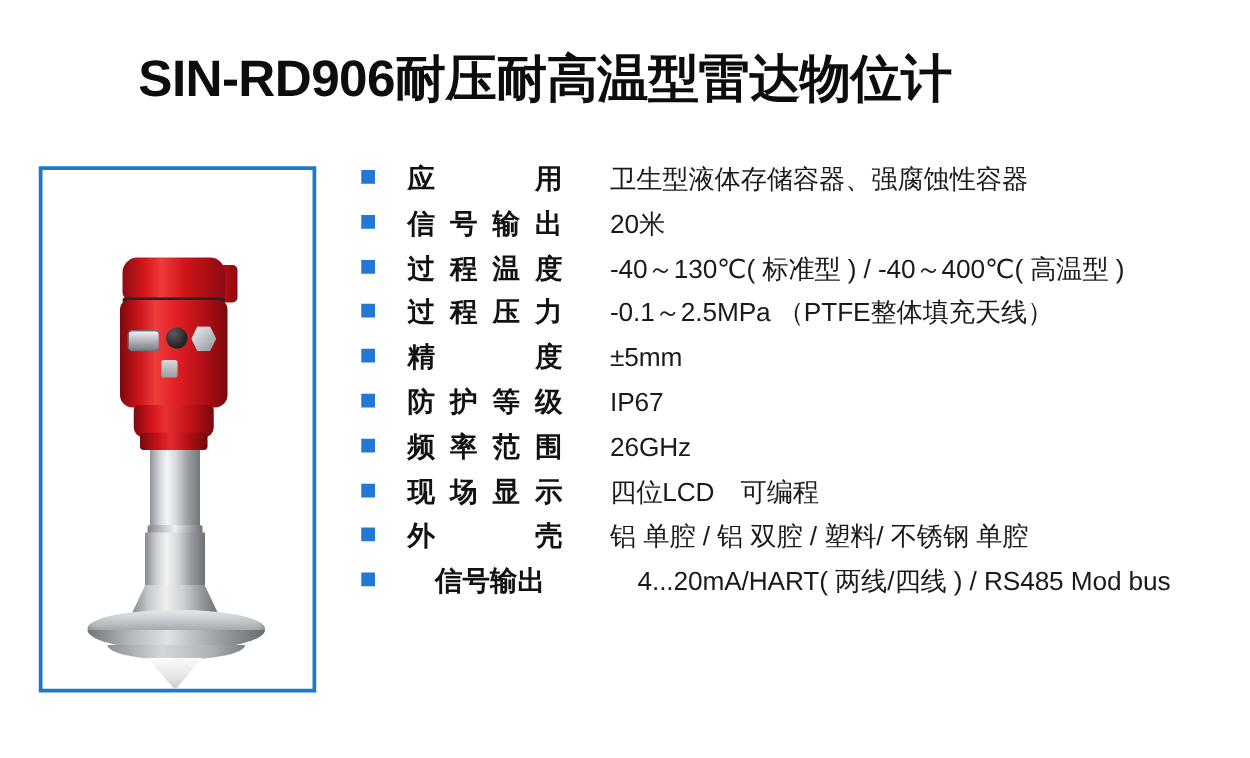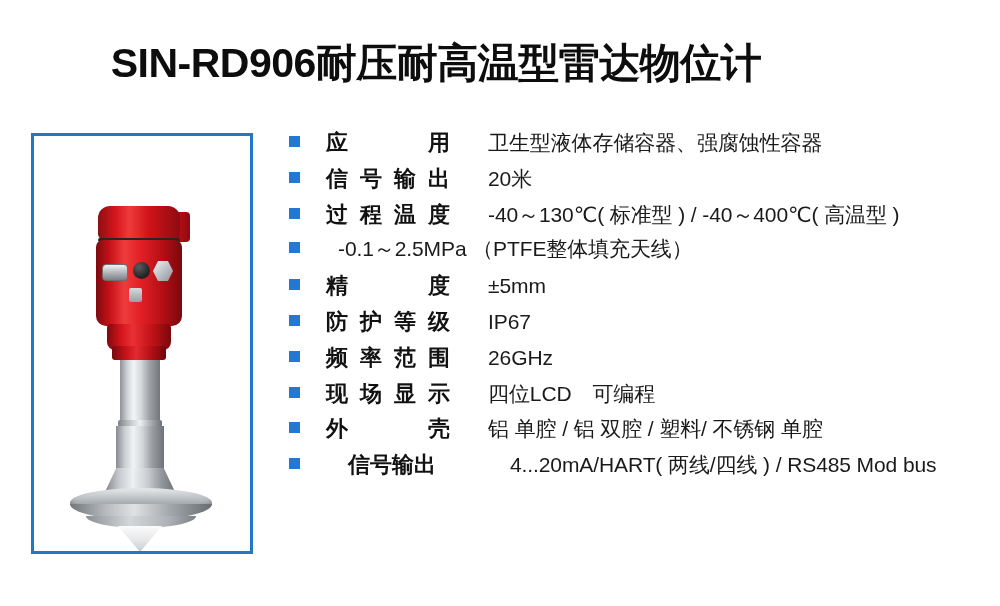--- a/index.html
+++ b/index.html
@@ -265,20 +265,21 @@
 
 
   <div class="spec-row">
     <span class="bullet"></span>
     <span class="spec-label">过程温度</span>
     <span class="spec-value">-40～130℃( 标准型 ) /  -40～400℃( 高温型 )</span>
   </div>
 
   <div class="spec-row">
     <span class="bullet"></span>
+    <span class="spec-label">过程压力</span>
     <span class="spec-value">-0.1～2.5MPa （PTFE整体填充天线）</span>
   </div>
 
   <div class="spec-row">
     <span class="bullet"></span>
     <span class="spec-label">精    度</span>
     <span class="spec-value">±5mm</span>
   </div>
 
   <div class="spec-row">

